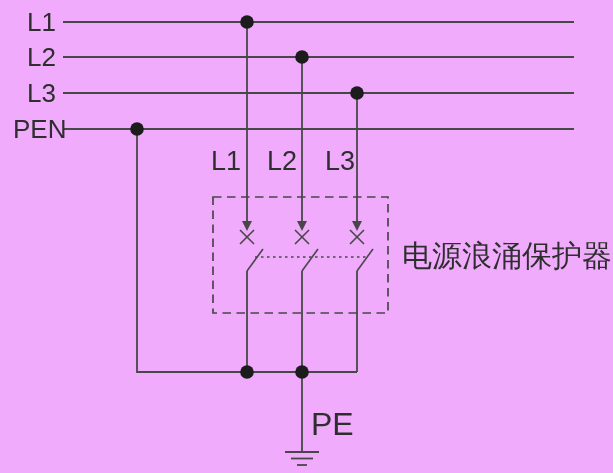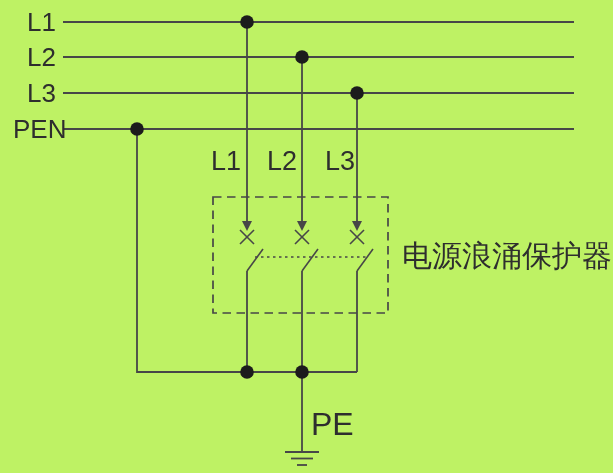--- a/index.html
+++ b/index.html
@@ -5,21 +5,21 @@
   html, body {
     margin: 0;
     padding: 0;
     background: #ffffff;
     font-family: "Liberation Sans", sans-serif;
   }
   .stage {
     position: relative;
     width: 613px;
     height: 473px;
-    background: #bef264;
+    background: #f0abfc;
     overflow: hidden;
   }
   svg { display: block; }
   .wire {
     stroke: #474747;
     stroke-width: 1.8;
     fill: none;
   }
   .wire-thin {
     stroke: #474747;

